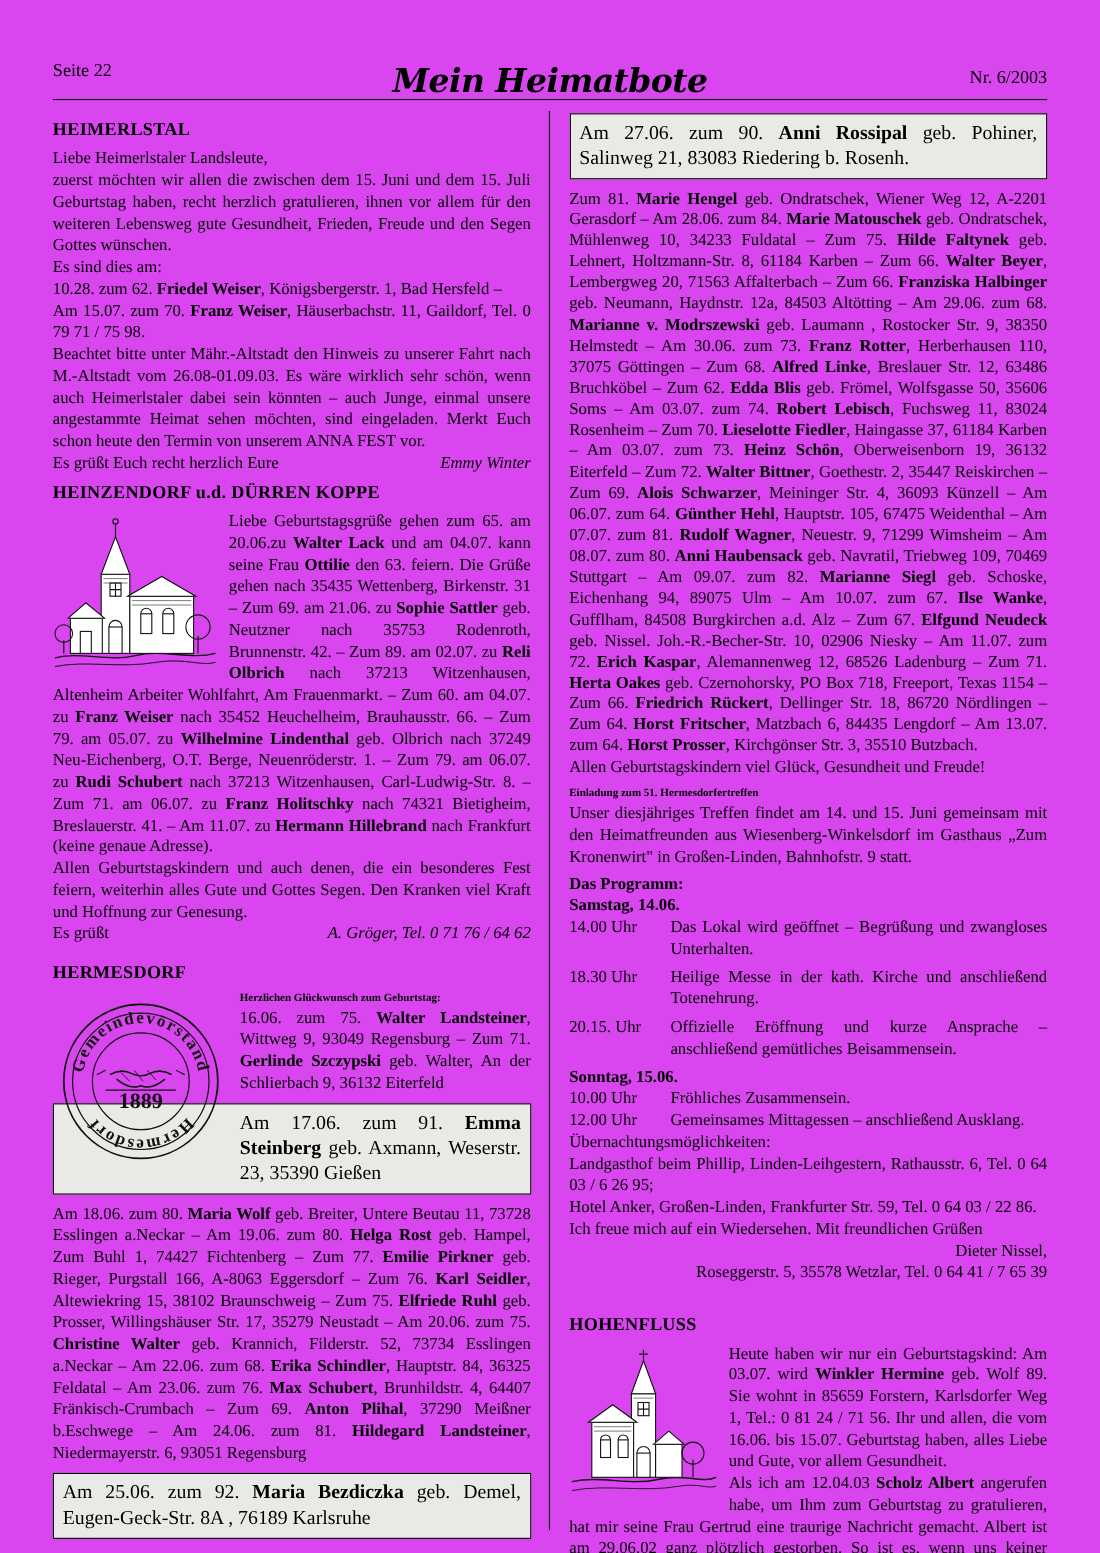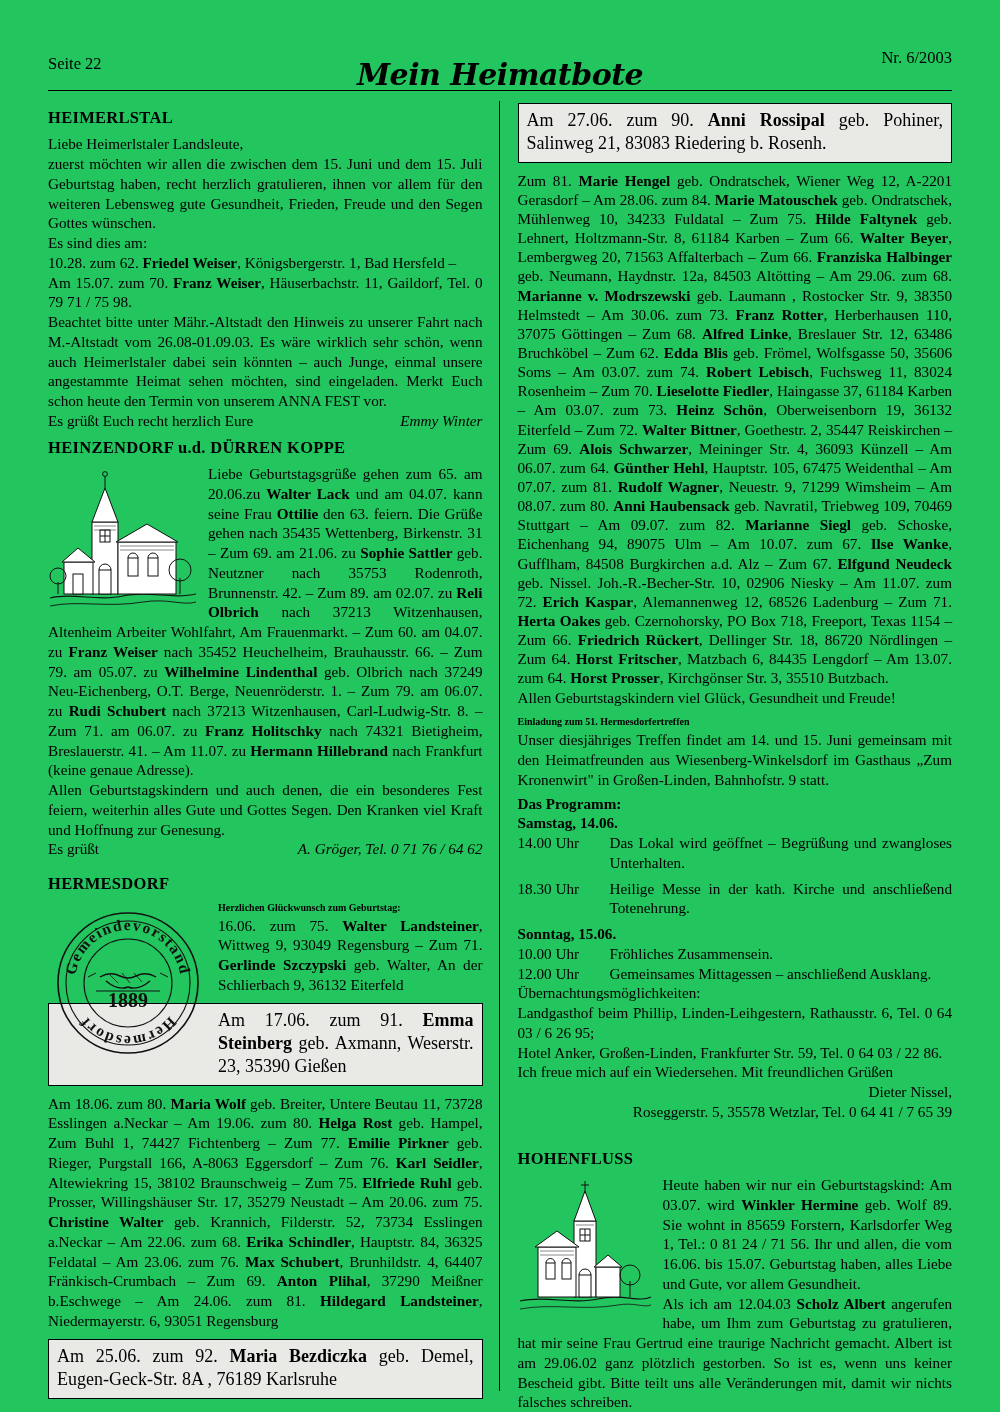--- a/index.html
+++ b/index.html
@@ -13,39 +13,39 @@
     font-family: "Liberation Serif", serif;
     color: #000;
     position: relative;
   }
   .page {
     position: relative;
     width: 1000px;
     height: 1412px;
     box-sizing: border-box;
     padding: 40px 48px 24px 48px;
-    background: #22c55e;
+    background: #d946ef;
   }
   
   .masthead {
     position: relative;
     height: 46px;
     border-bottom: none;
   }
   .masthead .page-no {
     position: absolute;
     left: 0;
     top: 14px;
     font-size: 16.5px;
     font-family: "Liberation Serif", serif;
   }
   .masthead .issue-no {
     position: absolute;
     right: 0;
-    top: 8px;
+    top: 20px;
     font-size: 16.5px;
   }
   .masthead .title {
     position: absolute;
     left: 50%;
     transform: translateX(-50%);
     top: 17px;
     font-family: "DejaVu Serif", serif;
     font-weight: bold;
     font-style: italic;
@@ -255,20 +255,24 @@
       <p class="para"><b>Samstag, 14.06.</b></p>
 
       <div class="prog-row">
         <div class="prog-time">14.00 Uhr</div>
         <div class="prog-text">Das Lokal wird geöffnet – Begrüßung und zwangloses  Unterhalten.</div>
       </div>
       <div class="prog-row" style="margin-top:6px">
         <div class="prog-time">18.30 Uhr</div>
         <div class="prog-text">Heilige Messe in der kath. Kirche und anschließend Totenehrung.</div>
       </div>
+      <div class="prog-row" style="margin-top:6px">
+        <div class="prog-time">20.15. Uhr</div>
+        <div class="prog-text">Offizielle Eröffnung und kurze Ansprache – anschließend gemütliches Beisammensein.</div>
+      </div>
 
       <p class="para" style="margin-top:6px"><b>Sonntag, 15.06.</b></p>
       <div class="prog-row">
         <div class="prog-time">10.00 Uhr</div>
         <div class="prog-text">Fröhliches Zusammensein.</div>
       </div>
       <div class="prog-row">
         <div class="prog-time">12.00 Uhr</div>
         <div class="prog-text">Gemeinsames Mittagessen – anschließend Ausklang.</div>
       </div>

